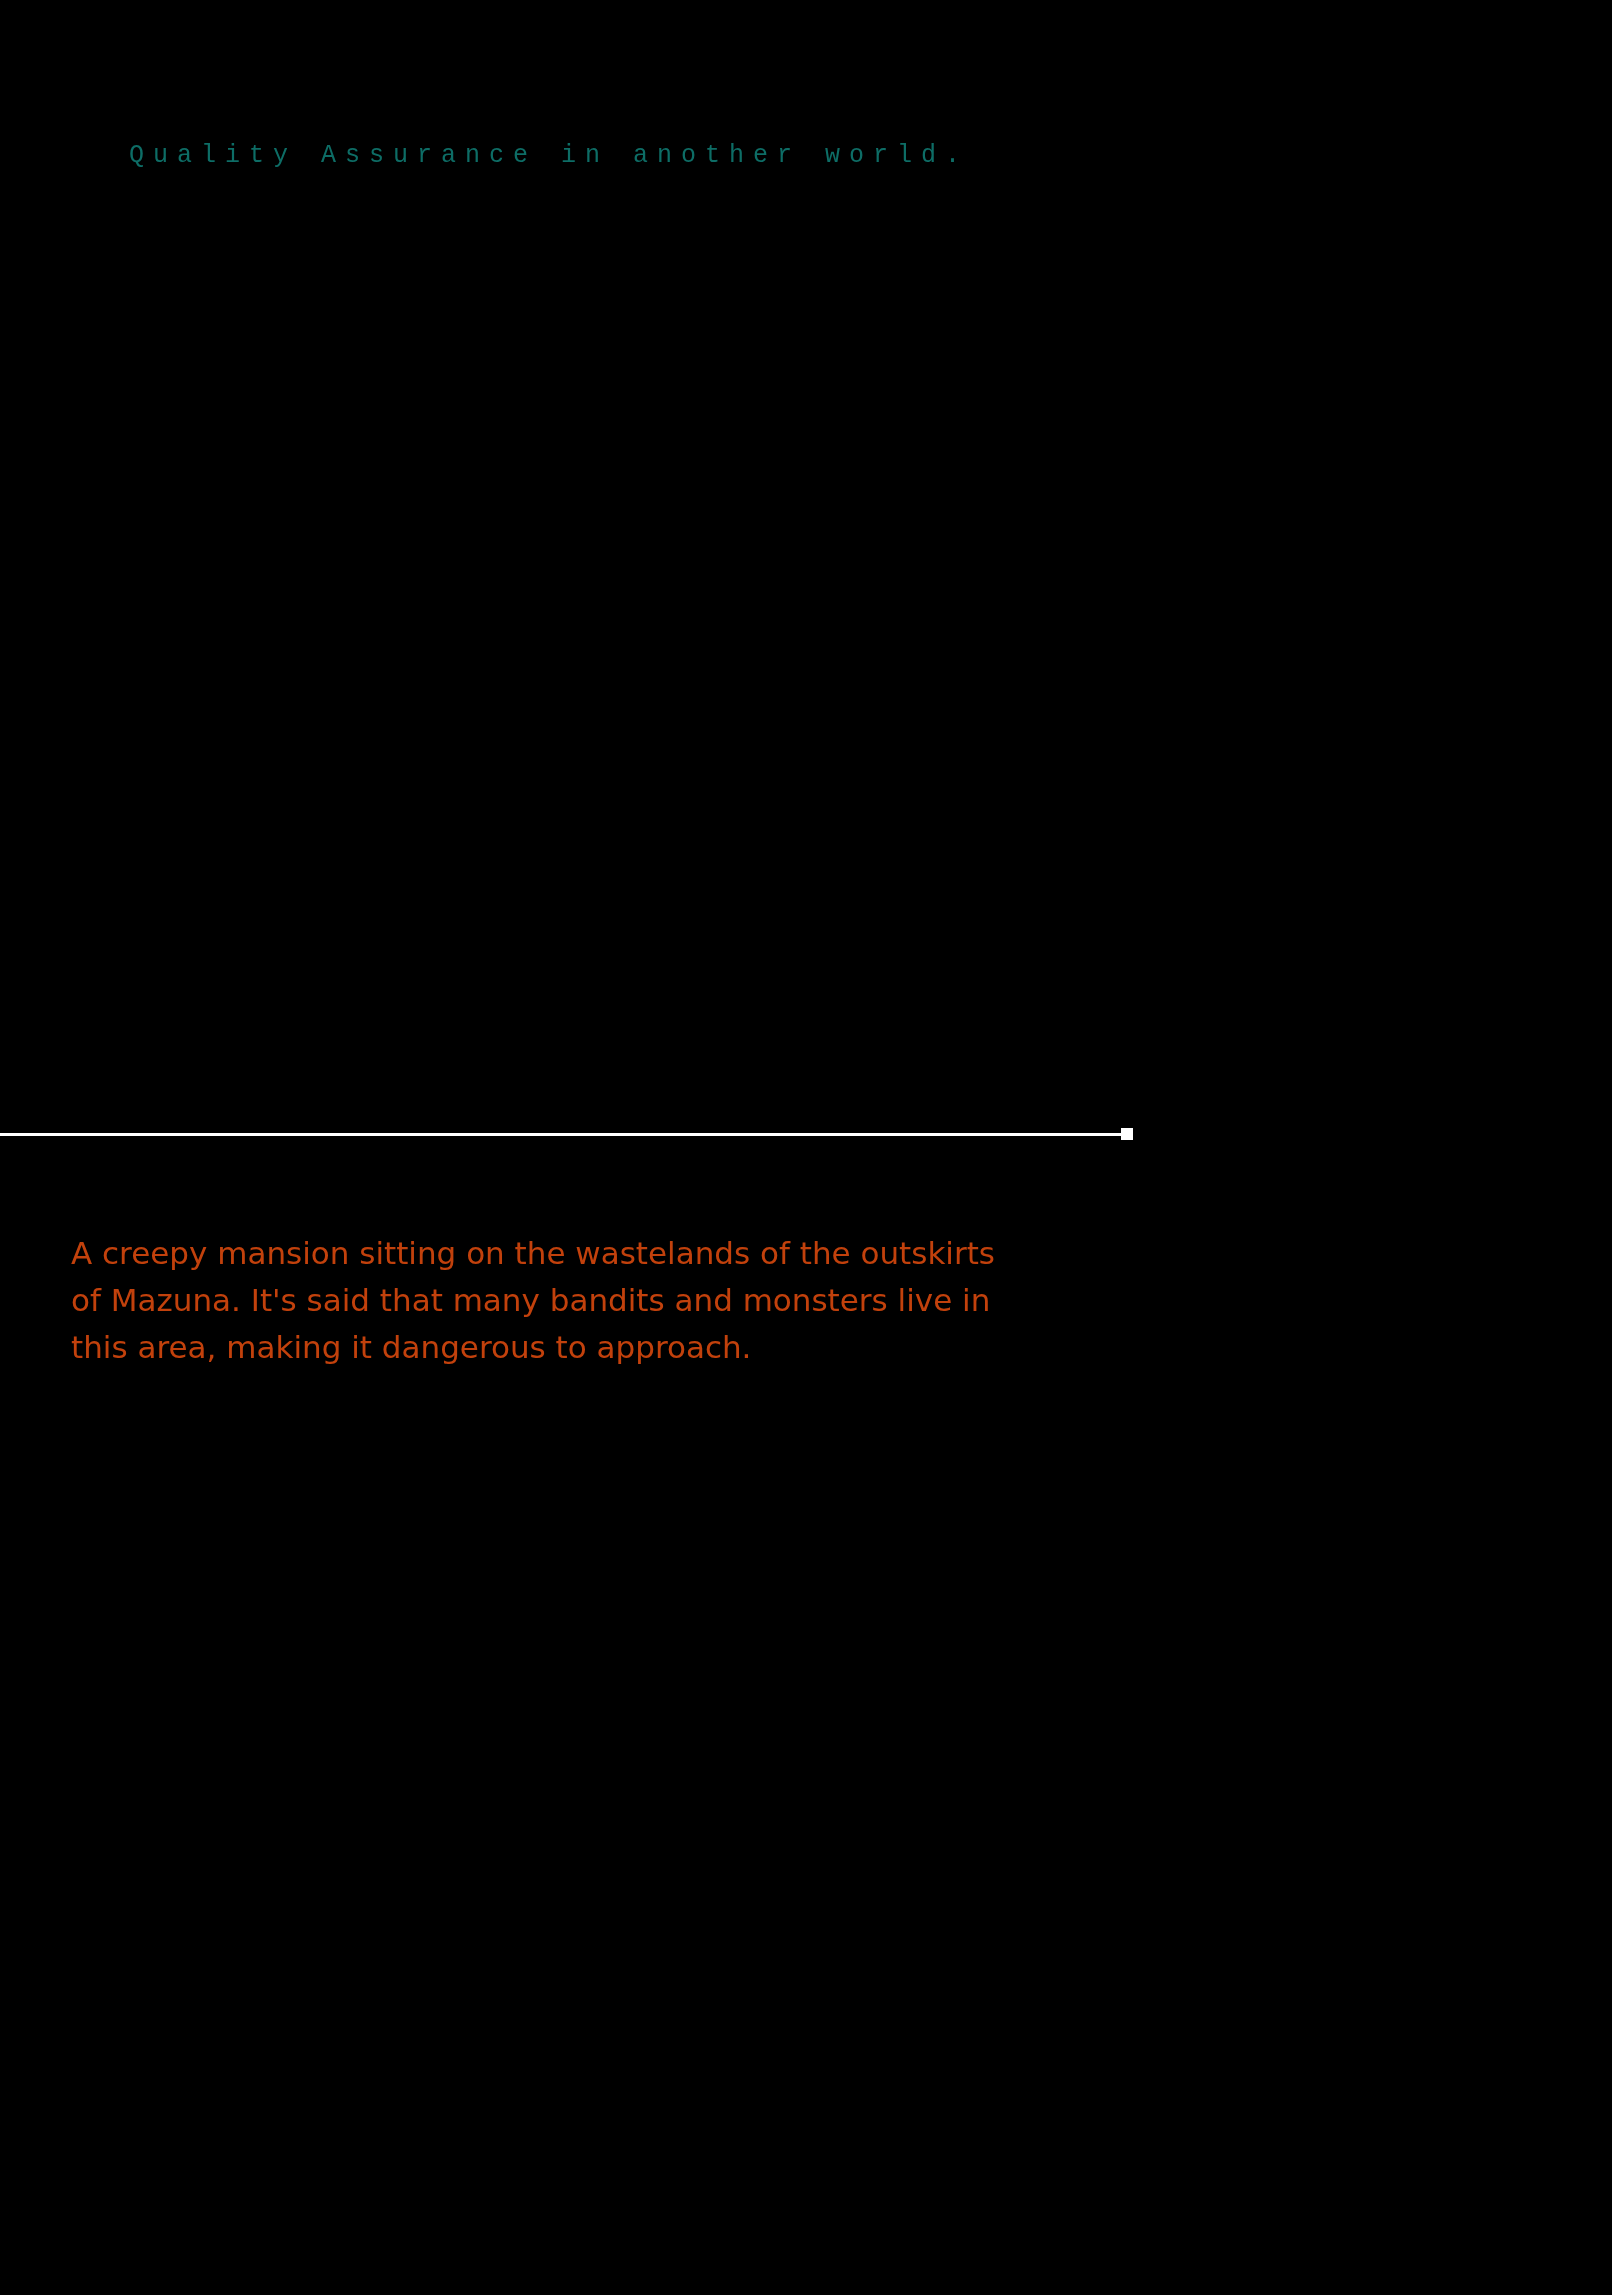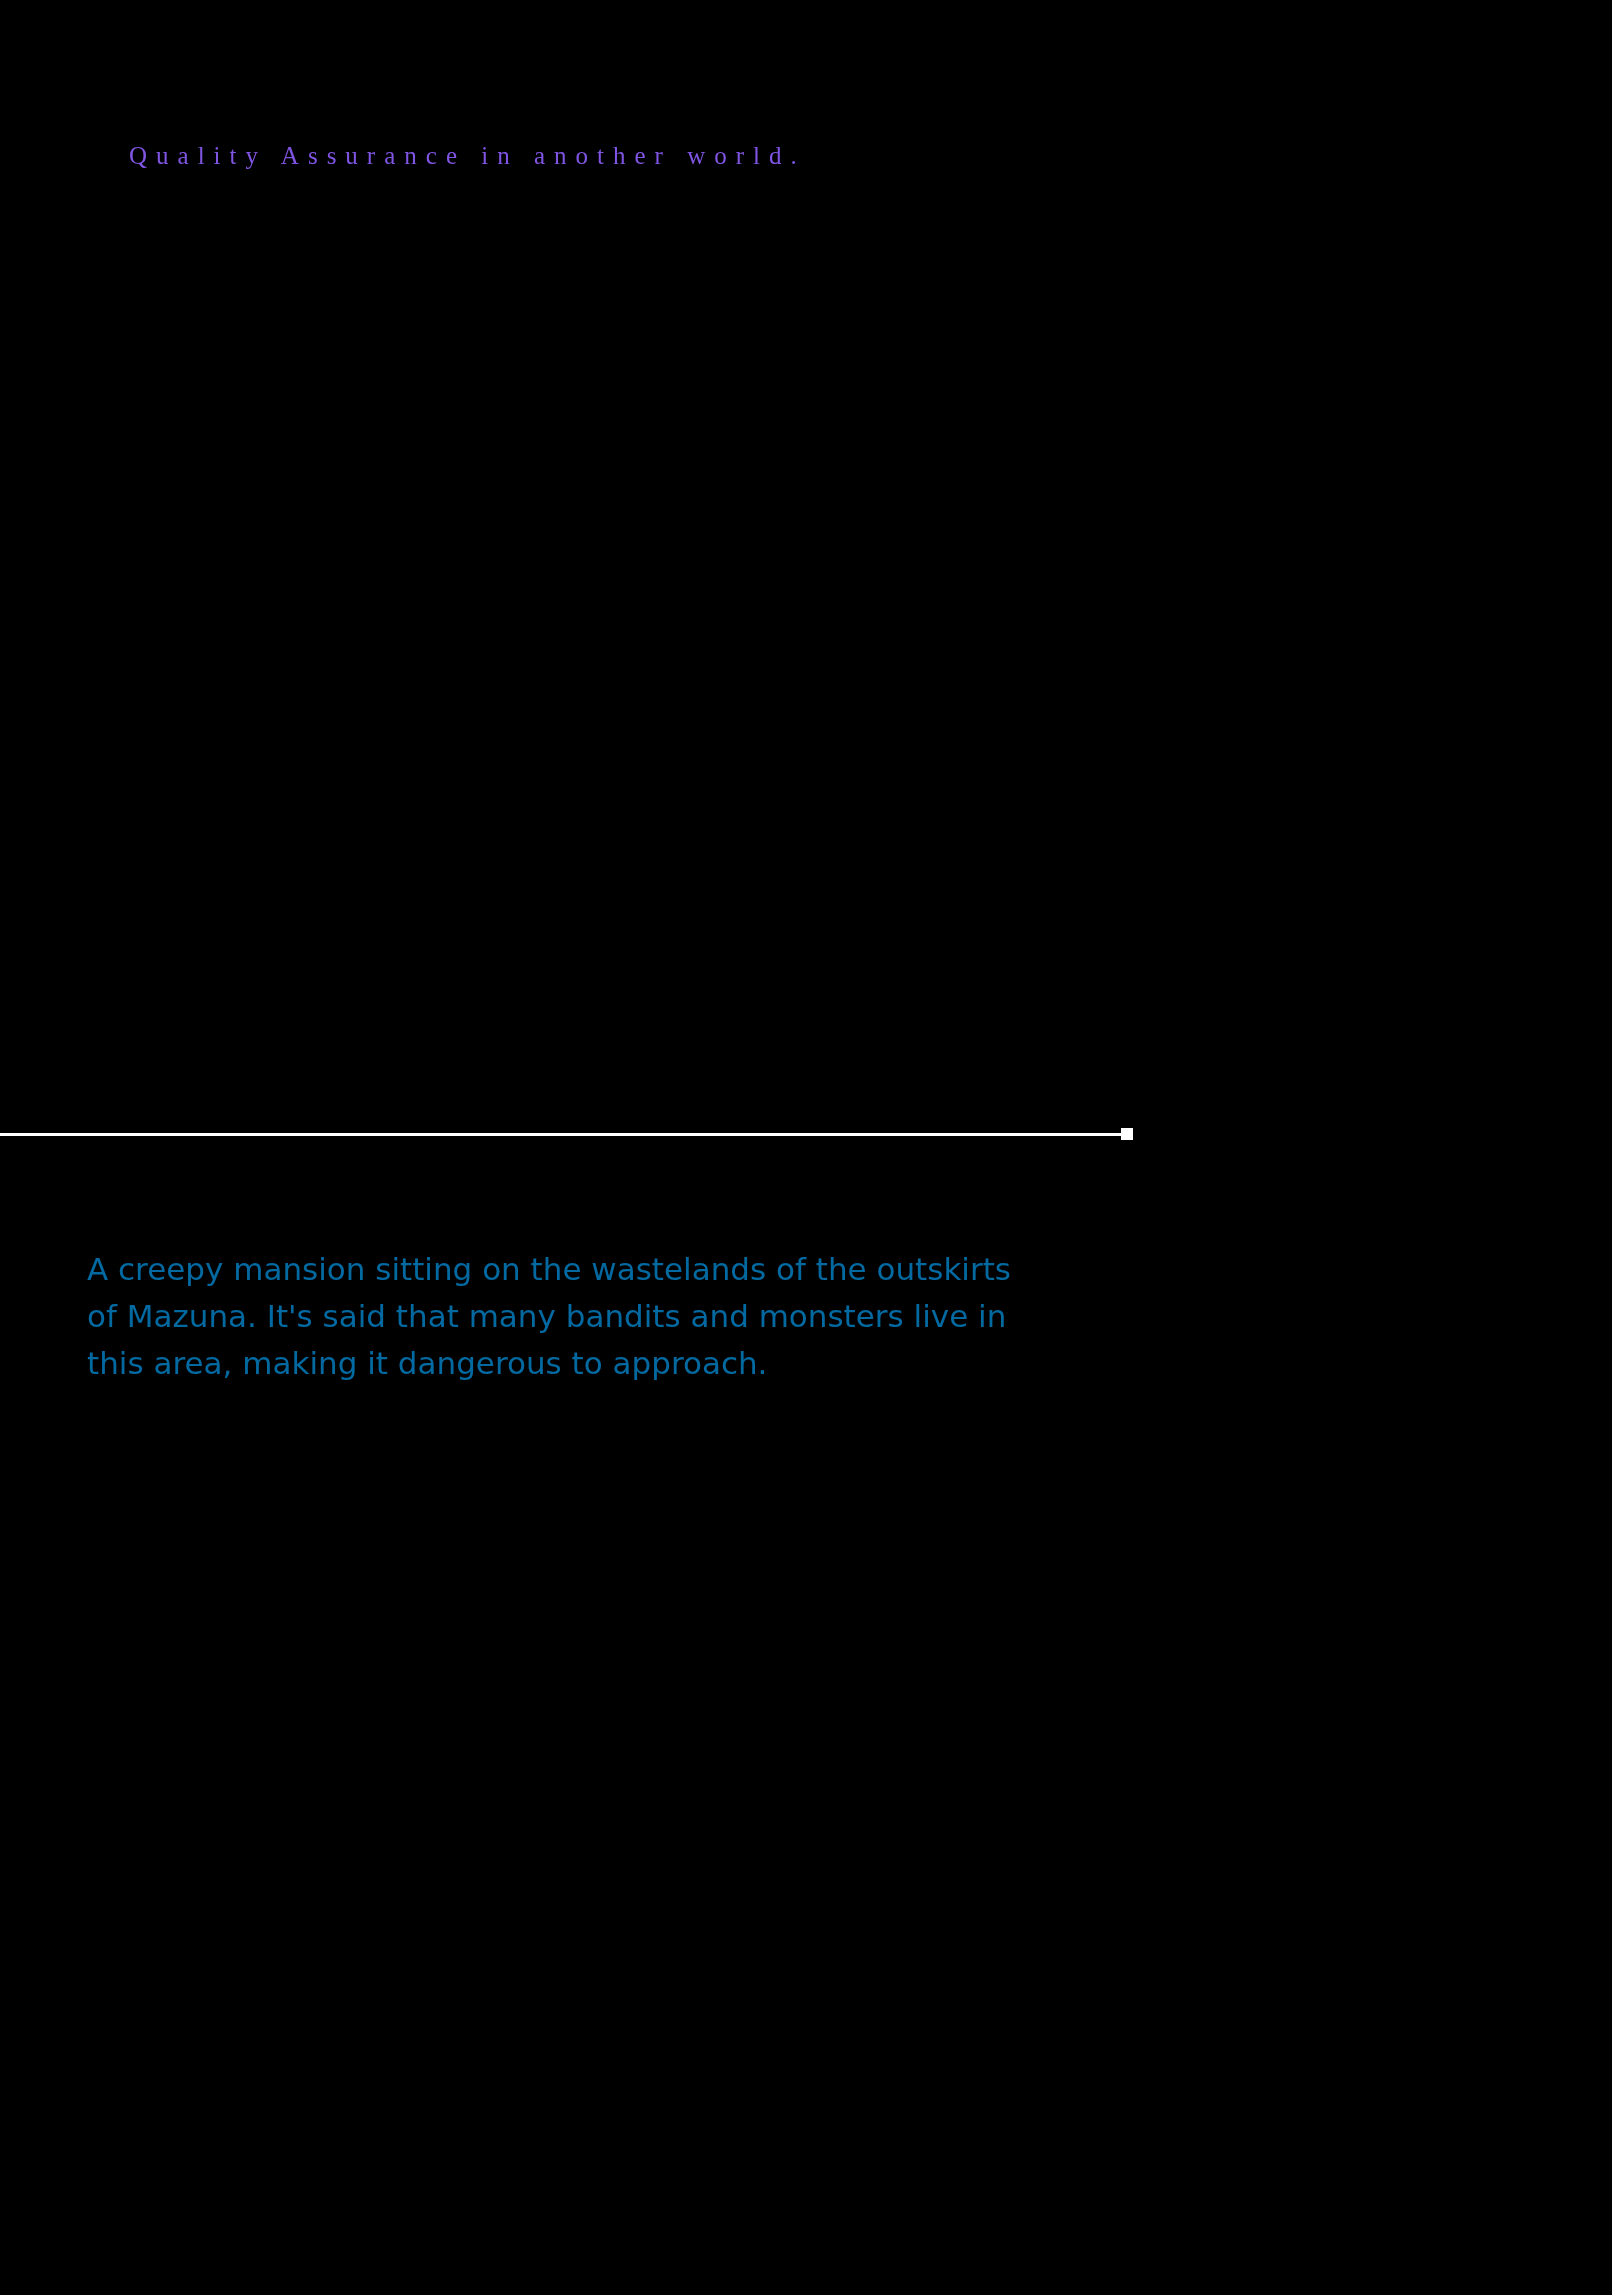--- a/index.html
+++ b/index.html
@@ -21,22 +21,22 @@
     position: absolute;
     inset: 0;
     background: #000000;
   }
 
   
   .tagline {
     position: absolute;
     left: 129px;
     top: 143px;
-    color: #8b5cf6;
-    font-family: Liberation Serif, serif;
+    color: #0f766e;
+    font-family: Liberation Mono, monospace;
     font-size: 25px;
     font-weight: 300;
     letter-spacing: 9px;
     white-space: nowrap;
     line-height: 1;
     opacity: 0.93;
   }
 
   
   .title-block {
@@ -84,22 +84,22 @@
     height: 12.7px;
     background: #ffffff;
   }
 
   
   .description {
     position: absolute;
     left: 71px;
     top: 1230px;
     width: 939px;
-    margin: 16px;
-    color: #0369a1;
+    margin: 0;
+    color: #c2410c;
     font-family: "DejaVu Sans", sans-serif;
     font-size: 31px;
     font-weight: 400;
     line-height: 47px;
     letter-spacing: 0px;
   }
 
   
   .loading-row {
     position: absolute;

